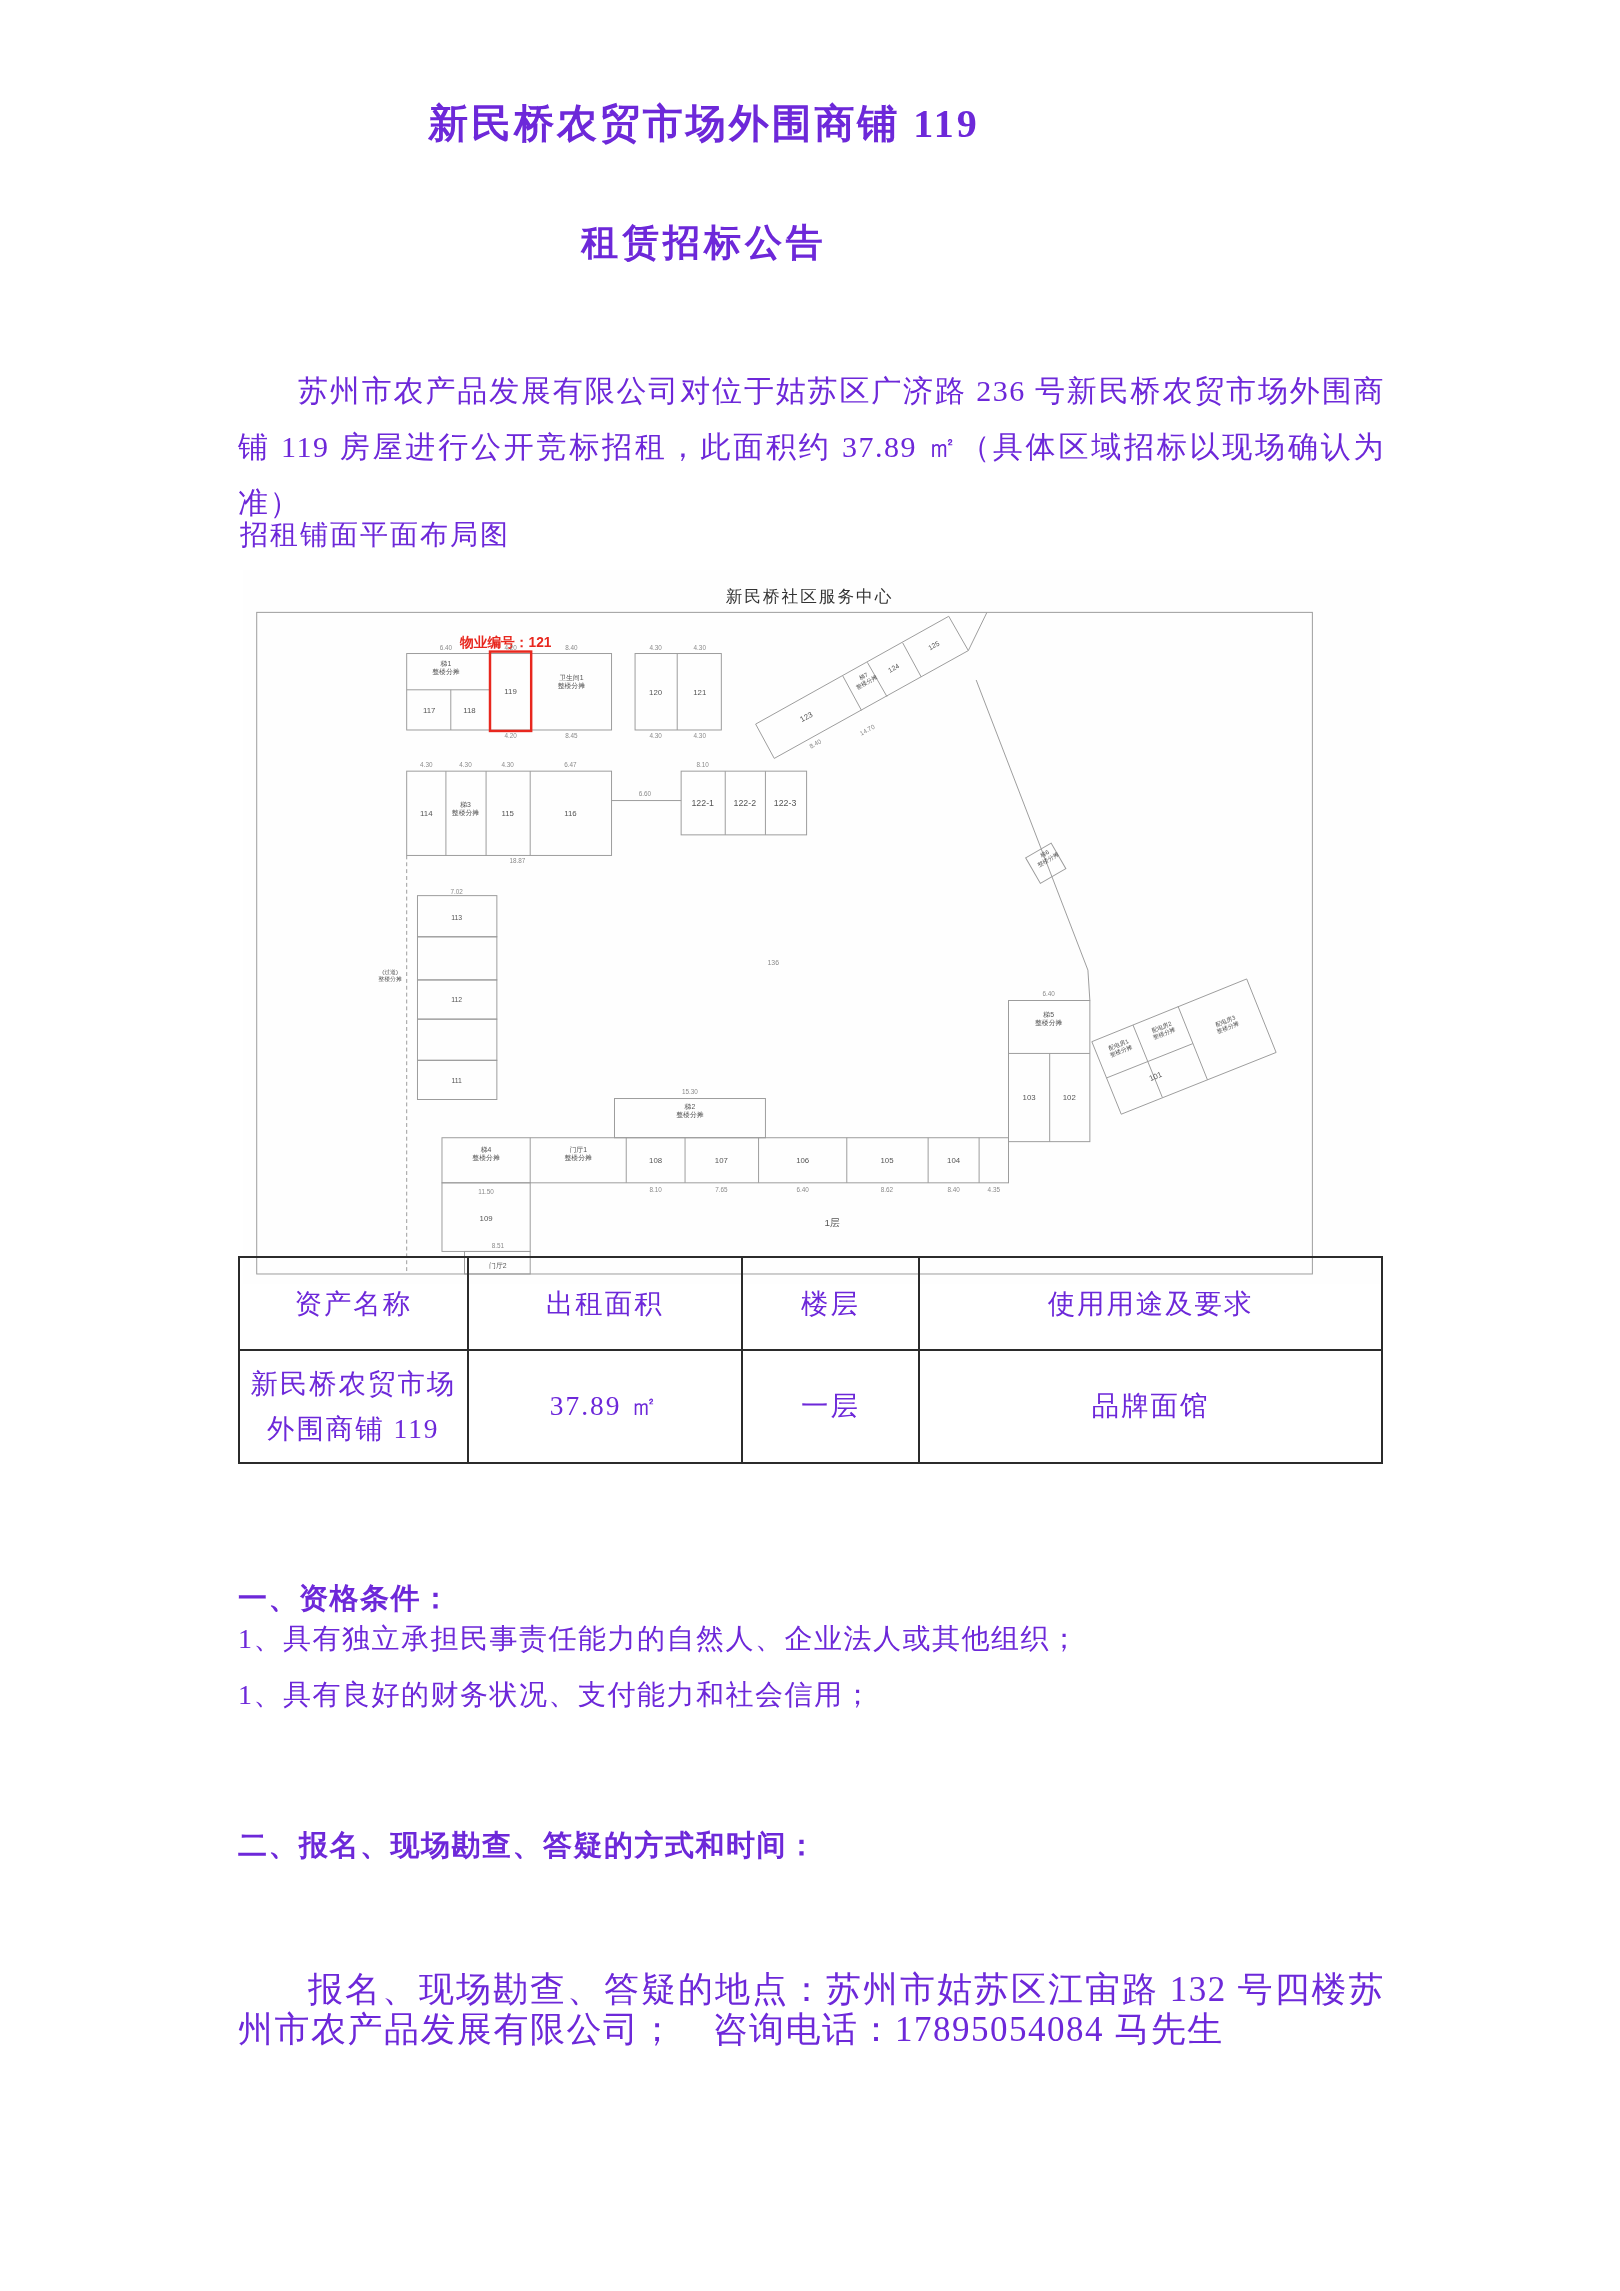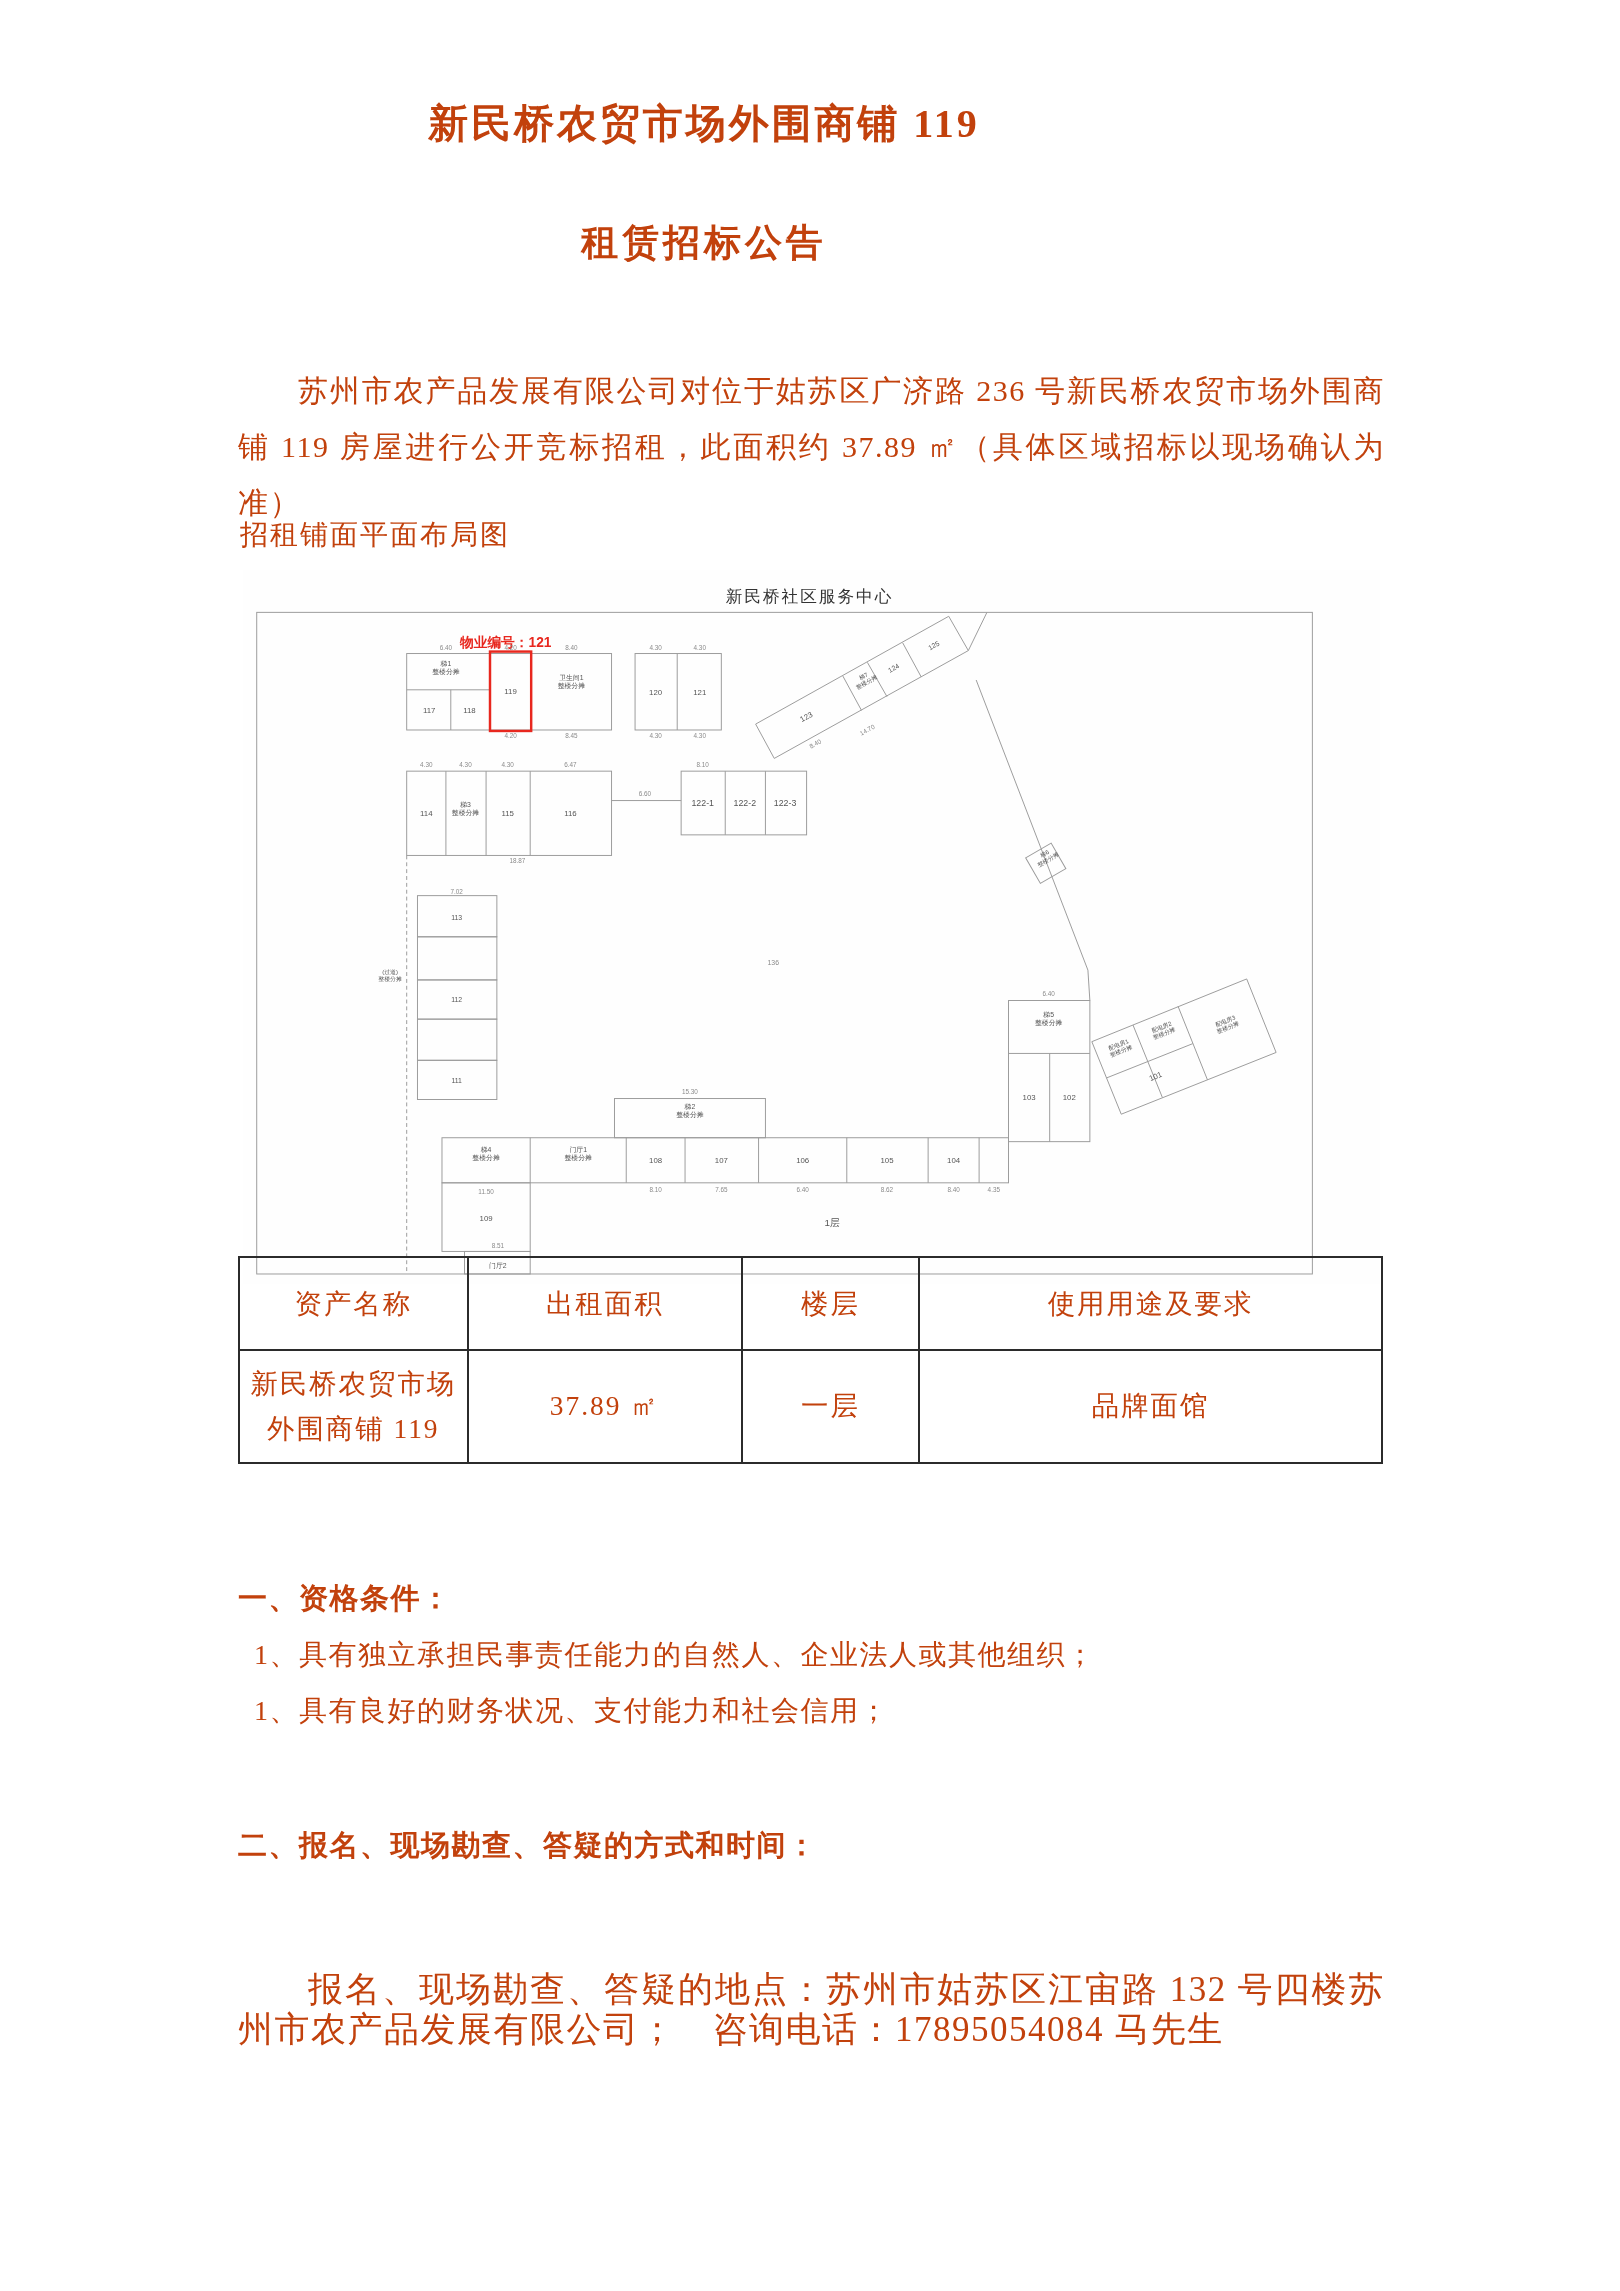--- a/index.html
+++ b/index.html
@@ -1,17 +1,17 @@
 <!DOCTYPE html>
 <html><head>
 <meta charset="utf-8">
 <style>
   html,body{margin:0;padding:0;background:#ffffff;}
   .page{position:relative;width:1408px;height:2292px;background:#fff;
-        font-family:"Liberation Serif",serif;color:#c2410c;overflow:hidden;text-decoration:underline;}
+        font-family:"Liberation Serif",serif;color:#6d28d9;overflow:hidden;text-decoration:underline;}
 
   .doc-title{position:absolute;top:96px;left:0;width:100%;text-align:center;
              font-size:40px;font-weight:bold;letter-spacing:2.9px;}
   .doc-subtitle{position:absolute;top:218px;left:0;width:100%;text-align:center;
              font-size:37px;font-weight:bold;letter-spacing:3.9px;}
   .intro{position:absolute;top:333px;left:238px;width:1147px;font-size:30px;
          line-height:56px;letter-spacing:1.5px;text-align:justify;text-indent:2em;}
   .caption{position:absolute;top:516px;left:240px;font-size:28px;letter-spacing:2px;}
 
   .plan{position:absolute;top:570px;left:243px;width:1137px;height:714px;background:#fefefe;}
@@ -28,21 +28,21 @@
                border-collapse:collapse;font-size:27.4px;table-layout:fixed;
                letter-spacing:2px;}
   .asset-table th,.asset-table td{border:2px solid #2b2b2b;text-align:center;
                vertical-align:middle;font-weight:normal;padding:0 5.9px;}
   .asset-table th{height:91px;}
   .asset-table td{height:111px;white-space:pre-line;line-height:45px;}
   .col1{width:20%;} .col2{width:24%;} .col3{width:15.5%;} .col4{width:40.5%;}
 
   .sec-h{position:absolute;left:238px;font-family:"Liberation Sans",sans-serif;
          font-weight:bold;font-size:29px;letter-spacing:1.5px;margin-top:24px;}
-  .sec1-items{position:absolute;top:1611px;left:238px;width:1157px;margin:16px;padding:0;
+  .sec1-items{position:absolute;top:1611px;left:238px;width:1157px;margin:0;padding:0;
          list-style:none;font-size:28px;line-height:56px;letter-spacing:1.5px;}
   .para2{position:absolute;top:1935px;left:238px;width:1147px;font-size:35px;
          line-height:40px;letter-spacing:1.5px;text-align:justify;text-indent:2em;}
 </style>
 </head>
 <body>
 
 <div class="page">
 
   <div class="doc-title">新民桥农贸市场外围商铺 119</div>

